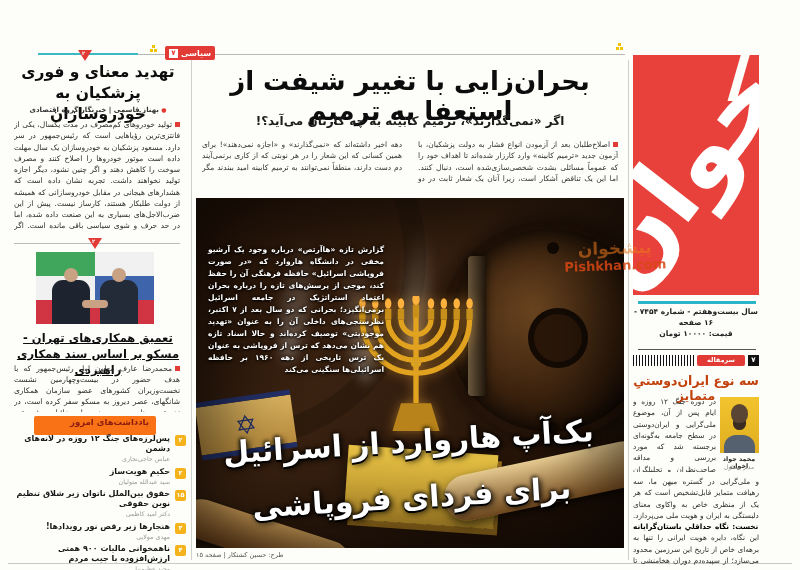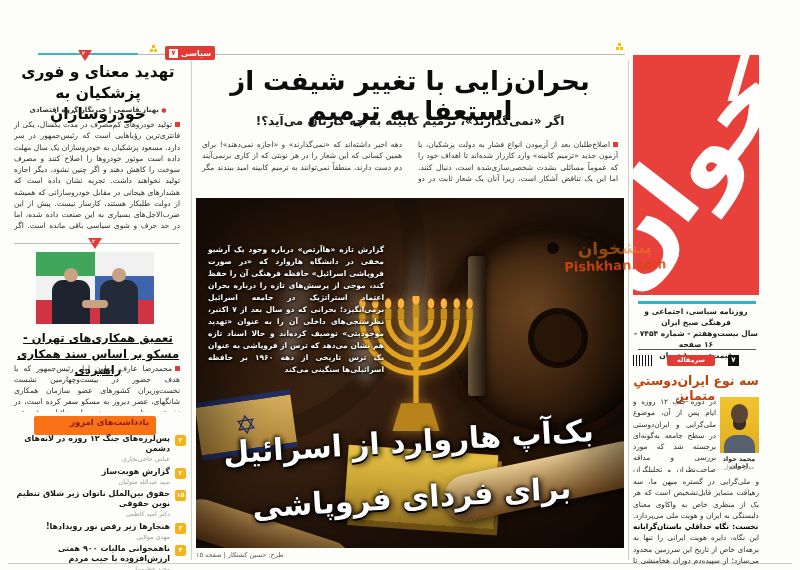--- a/index.html
+++ b/index.html
@@ -79,21 +79,21 @@
   .photo-headline { position:absolute; left:8px; top:330px; width:180px; text-align:center; font-size:11.5px; font-weight:900; color:#0d0d0d; line-height:1.4;text-decoration:underline; }
   .photo-body { position:absolute; left:14px; top:364px; width:166px; height:48px; overflow:hidden; font-size:7.5px; line-height:1.45; text-align:justify; color:#2c2c2c; }
   .notes-header { position:absolute; left:34px; top:416px; width:122px; height:19px; background:#f97316; border-radius:2px; color:#8a1a12; font-size:8.5px; font-weight:bold; text-align:center; line-height:13px;padding-left:29px; }
   .notes { position:absolute; left:10px; top:434px; width:176px; }
   .note-item { display:flex; gap:5px; margin-bottom:4.5px; align-items:flex-start; }
   .note-num { flex:0 0 11px; height:11px; background:#f5b31b; border-radius:2px; color:#fff; font-size:6.5px; font-weight:bold; text-align:center; line-height:11px; margin-top:1px; }
   .note-title { font-size:8px; font-weight:bold; color:#161616; line-height:1.25; }
   .note-author { font-size:6.3px; color:#999; margin-top:1px; }
 
   
-  .ed-row { position:absolute; left:633px; top:354px; width:106px; height:12px; display:flex; direction:ltr; gap:13px; align-items:center; }
+  .ed-row { position:absolute; left:633px; top:354px; width:126px; height:12px; display:flex; direction:ltr; gap:3px; align-items:center; }
   .barcode { flex:1; height:11px; background:repeating-linear-gradient(90deg,#111 0 1px,#fff 1px 3px); }
   .ed-badge { width:48px; height:11px; background:#e23b35; border-radius:2px; color:#fff; font-size:6.5px; font-weight:bold; text-align:center; line-height:11px; }
   .ed-mark { width:11px; height:11px; background:#111; color:#fff; font-size:7px; font-weight:bold; text-align:center; line-height:11px; }
   .ed-headline { position:absolute; left:633px; top:373px; width:126px; text-align:center; font-size:12.5px; font-weight:900; color:#c2410c; }
   .ed-photo { position:absolute; left:720px; top:397px; width:39px; height:56px; background:linear-gradient(#f2c42e,#e0ad1f); overflow:hidden; }
   .ed-photo .head { position:absolute; top:7px; left:11px; width:17px; height:19px; border-radius:50% 50% 45% 45%; background:#5a4433; box-shadow:0 9px 0 -2px #3a2c20; }
   .ed-photo .suit { position:absolute; bottom:-4px; left:4px; width:31px; height:22px; border-radius:12px 12px 0 0; background:#55616e; }
   .ed-name { position:absolute; left:714px; top:455px; width:50px; text-align:center; font-size:6.3px; font-weight:bold; color:#222; }
   .ed-role { position:absolute; left:714px; top:464px; width:50px; text-align:center; font-size:5.8px; color:#888; }
   .ed-body-a { position:absolute; left:633px; top:396px; width:83px; height:76px; overflow:hidden; font-size:7.3px; line-height:1.55; text-align:justify; color:#2c2c2c; }
@@ -120,21 +120,20 @@
     <span class="mark">٧</span>
     <span class="lbl">سیاسی</span>
   </div>
 
   <div class="logo-block">
     <div class="notch"></div>
     <div class="logo-text">جوان</div>
   </div>
   <div class="cyan-rule"></div>
   <div class="mast-info">
-    <div>روزنامه سیاسی، اجتماعی و فرهنگی صبح ایران</div>
     <div>سال بیست‌وهفتم - شماره ۷۴۵۴ - ۱۶ صفحه</div>
     <div>قیمت: ۱۰۰۰۰ تومان</div>
   </div>
   <div class="mast-rule"></div>
 
   <div class="watermark">
     <div class="script">پیشخوان</div>
     <div class="latin">Pishkhan.com</div>
   </div>
 
@@ -233,21 +232,21 @@
     <div class="note-item">
       <div class="note-num">۲</div>
       <div>
           <div class="note-title">پس‌لرزه‌های جنگ ۱۲ روزه در لانه‌های دشمن</div>
       <div class="note-author">عباس حاجی‌نجاری</div>
         </div>
     </div>
     <div class="note-item">
       <div class="note-num">۲</div>
       <div>
-          <div class="note-title">گزارشِ هویت‌ساز</div>
+          <div class="note-title">حکیمِ هویت‌ساز</div>
       <div class="note-author">سید عبدالله متولیان</div>
         </div>
     </div>
     <div class="note-item">
       <div class="note-num">۱۵</div>
       <div>
           <div class="note-title">حقوق بین‌الملل ناتوان زیر شلاق تنظیم نوین حقوقی</div>
       <div class="note-author">دکتر امید کاظمی</div>
         </div>
     </div>

